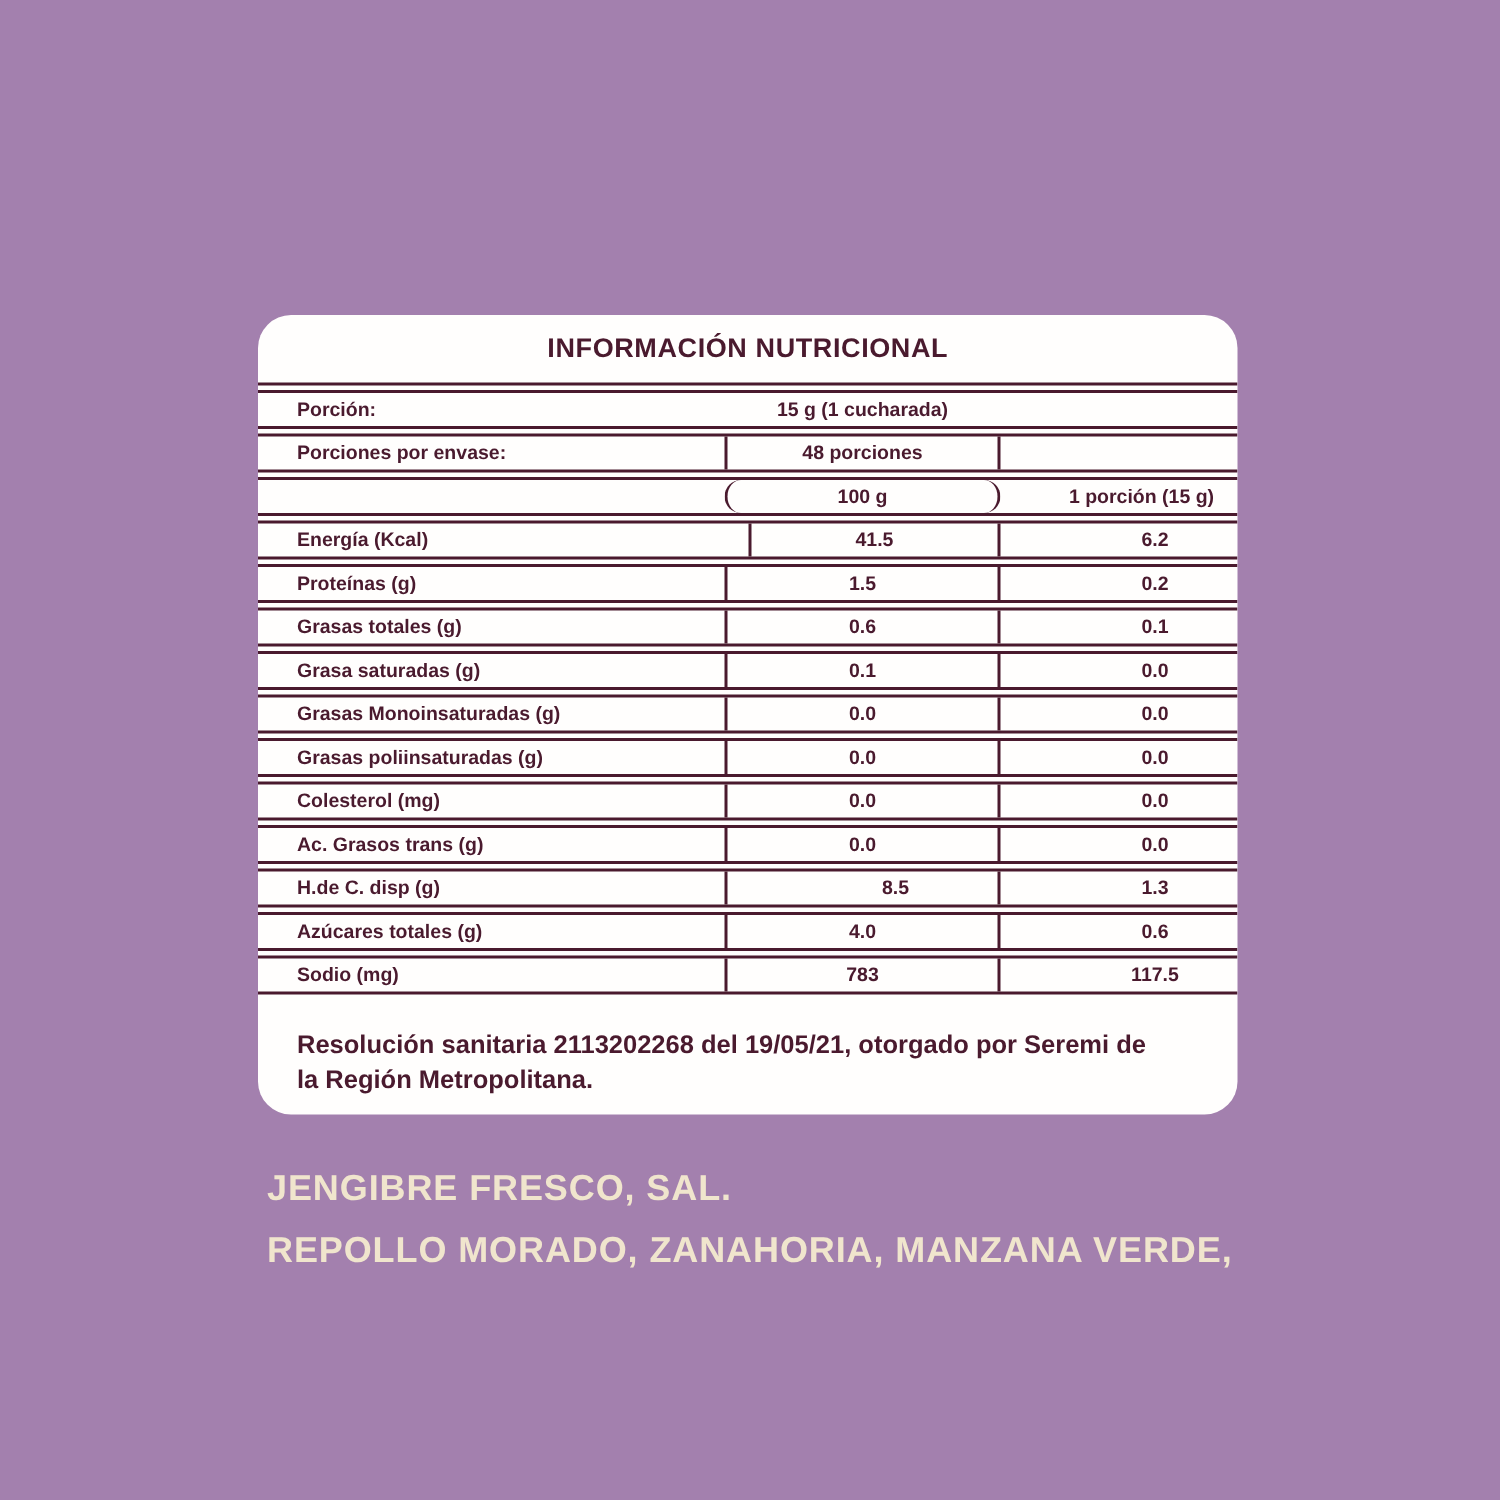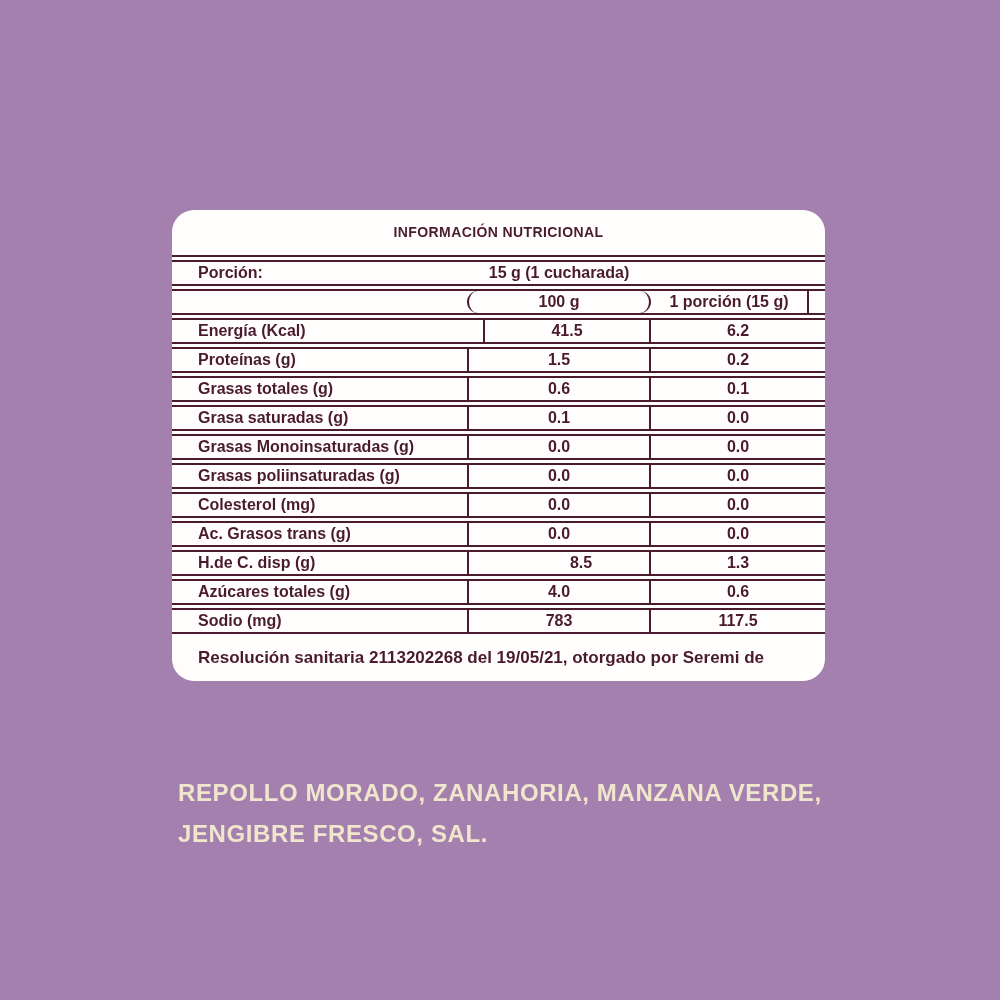--- a/index.html
+++ b/index.html
@@ -20,38 +20,39 @@
     background: #fffefd;
     border-radius: 22px;
     overflow: hidden;
     box-sizing: border-box;
     padding-bottom: 10px;
   }
   .title-row {
     height: 45px;
     line-height: 45px;
     text-align: center;
-    font-size: 14px;
+    font-size: 18px;
     font-weight: bold;
     letter-spacing: 0.4px;
     border-bottom: 2px solid;
     margin-bottom: 3px;
   }
   .trow {
     display: grid;
     grid-template-columns: 295px 184px 174px;
     border-top: 2px solid;
     border-bottom: 2px solid;
     margin-bottom: 3px;
     height: 26px;
     box-sizing: border-box;
-    font-size: 16px;
+    font-size: 13px;
     font-weight: bold;
+    gap: 16px;
   }
-  .trow:last-of-type { margin-bottom: 0; }
+  .trow:last-of-type { margin-bottom: 10px; }
   .cell {
     box-sizing: border-box;
     line-height: 22px;
     height: 22px;
     overflow: hidden;
     white-space: nowrap;
   }
   .cell.label { text-align: left; padding-left: 26px; }
   .cell.num   { text-align: center; }
   .ruled .c2  { border-left: 2px solid; border-right: 2px solid; }
@@ -81,20 +82,25 @@
   <div class="card" style="background: rgb(255, 254, 253); color: rgb(74, 26, 46);">
 
     <div class="title-row" style="border-color: rgb(74, 26, 46);">INFORMACIÓN NUTRICIONAL</div>
 
     <div class="trow" style="border-color: rgb(74, 26, 46);">
       <div class="cell label c1">Porción:</div>
       <div class="cell num c2">15 g (1 cucharada)</div>
       <div class="cell c3"></div>
     </div>
 
+    <div class="trow ruled" style="border-color: rgb(74, 26, 46);">
+      <div class="cell label c1">Porciones por envase:</div>
+      <div class="cell num c2" style="border-color: rgb(74, 26, 46);">48 porciones</div>
+      <div class="cell c3"></div>
+    </div>
 
     <div class="trow ruled hdr" style="border-color: rgb(74, 26, 46);">
       <div class="cell c1"></div>
       <div class="cell num c2" style="border-color: rgb(74, 26, 46); border-radius: 11px;">100 g</div>
       <div class="cell num c3" style="border-color: rgb(74, 26, 46);">1 porción (15 g)</div>
     </div>
 
     <div id="rows-host">
         <div class="trow ruled">
           <div class="cell label c1">Energía (Kcal)</div>
@@ -148,22 +154,23 @@
         </div>
         <div class="trow ruled">
           <div class="cell label c1">Sodio (mg)</div>
           <div class="cell num c2" style="border-color: rgb(74, 26, 46);">783</div>
           <div class="cell num c3">117.5</div>
         </div>
       </div>
 
     <div class="footer" id="footer-host">
         <div class="fline">Resolución sanitaria 2113202268 del 19/05/21, otorgado por Seremi de</div>
+        <div class="fline">la Región Metropolitana.</div>
       </div>
 
   </div>
 
   <div class="ingredients" id="ingredients-host" style="color: rgb(240, 229, 205);">
+      <div class="ing-line">JENGIBRE FRESCO, SAL.</div>
       <div class="ing-line">REPOLLO MORADO, ZANAHORIA, MANZANA VERDE,</div>
-      <div class="ing-line">JENGIBRE FRESCO, SAL.</div>
     </div>
 
 </div>
 
 </body></html>

